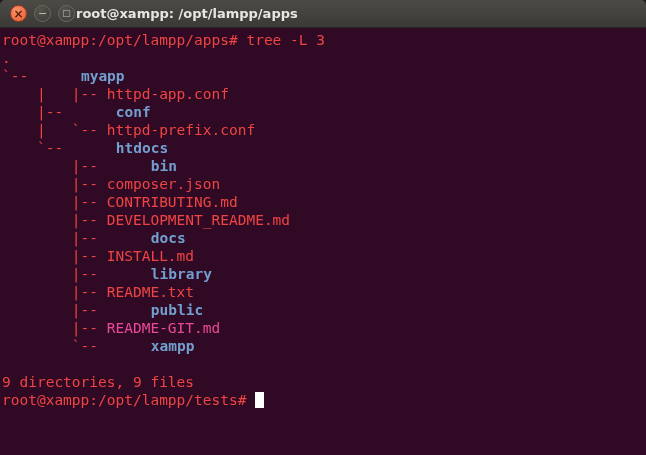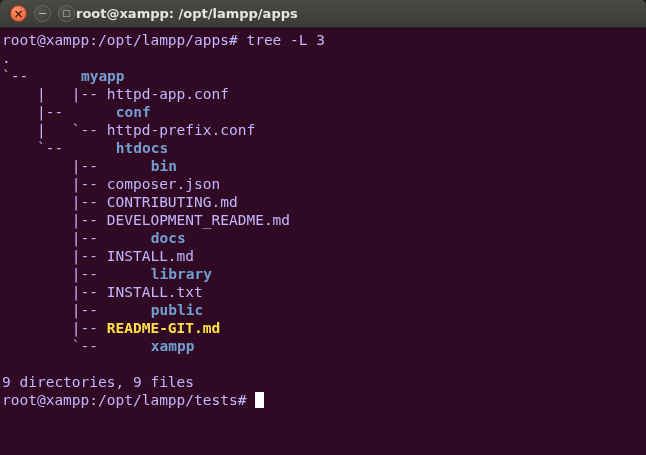--- a/index.html
+++ b/index.html
@@ -71,23 +71,23 @@
     box-sizing: border-box;
     font-family: "DejaVu Sans Mono", monospace;
     font-size: 14.5px;
     cursor: text;
   }
   .line {
     white-space: pre;
     height: 18px;
     line-height: 18px;
   }
-  .seg-fg   { color: #c4b5fd; }
+  .seg-fg   { color: #ef4444; }
   .seg-dir  { color: #729fcf; font-weight: bold; padding-left: 44px; }
-  .seg-exec { color: #fde047; font-weight: bold; }
+  .seg-exec { color: #ec4899; font-weight: normal; }
   .cursor {
     display: inline-block;
     width: 9px;
     height: 16px;
     background: #ffffff;
     vertical-align: -3px;
   }
 </style>
 </head>
 <body>
@@ -115,21 +115,21 @@
       <div class="line"><span class="seg-fg">    |-- </span><span class="seg-dir">conf</span></div>
       <div class="line"><span class="seg-fg">    |   `-- httpd-prefix.conf</span></div>
       <div class="line"><span class="seg-fg">    `-- </span><span class="seg-dir">htdocs</span></div>
       <div class="line"><span class="seg-fg">        |-- </span><span class="seg-dir">bin</span></div>
       <div class="line"><span class="seg-fg">        |-- composer.json</span></div>
       <div class="line"><span class="seg-fg">        |-- CONTRIBUTING.md</span></div>
       <div class="line"><span class="seg-fg">        |-- DEVELOPMENT_README.md</span></div>
       <div class="line"><span class="seg-fg">        |-- </span><span class="seg-dir">docs</span></div>
       <div class="line"><span class="seg-fg">        |-- INSTALL.md</span></div>
       <div class="line"><span class="seg-fg">        |-- </span><span class="seg-dir">library</span></div>
-      <div class="line"><span class="seg-fg">        |-- INSTALL.txt</span></div>
+      <div class="line"><span class="seg-fg">        |-- README.txt</span></div>
       <div class="line"><span class="seg-fg">        |-- </span><span class="seg-dir">public</span></div>
       <div class="line"><span class="seg-fg">        |-- </span><span class="seg-exec">README-GIT.md</span></div>
       <div class="line"><span class="seg-fg">        `-- </span><span class="seg-dir">xampp</span></div>
       <div class="line"></div>
       <div class="line"><span class="seg-fg">9 directories, 9 files</span></div>
       <div class="line"><span class="seg-fg">root@xampp:/opt/lampp/tests# </span><span class="cursor"></span></div>
     </div>
 </div>
 
 </body></html>

